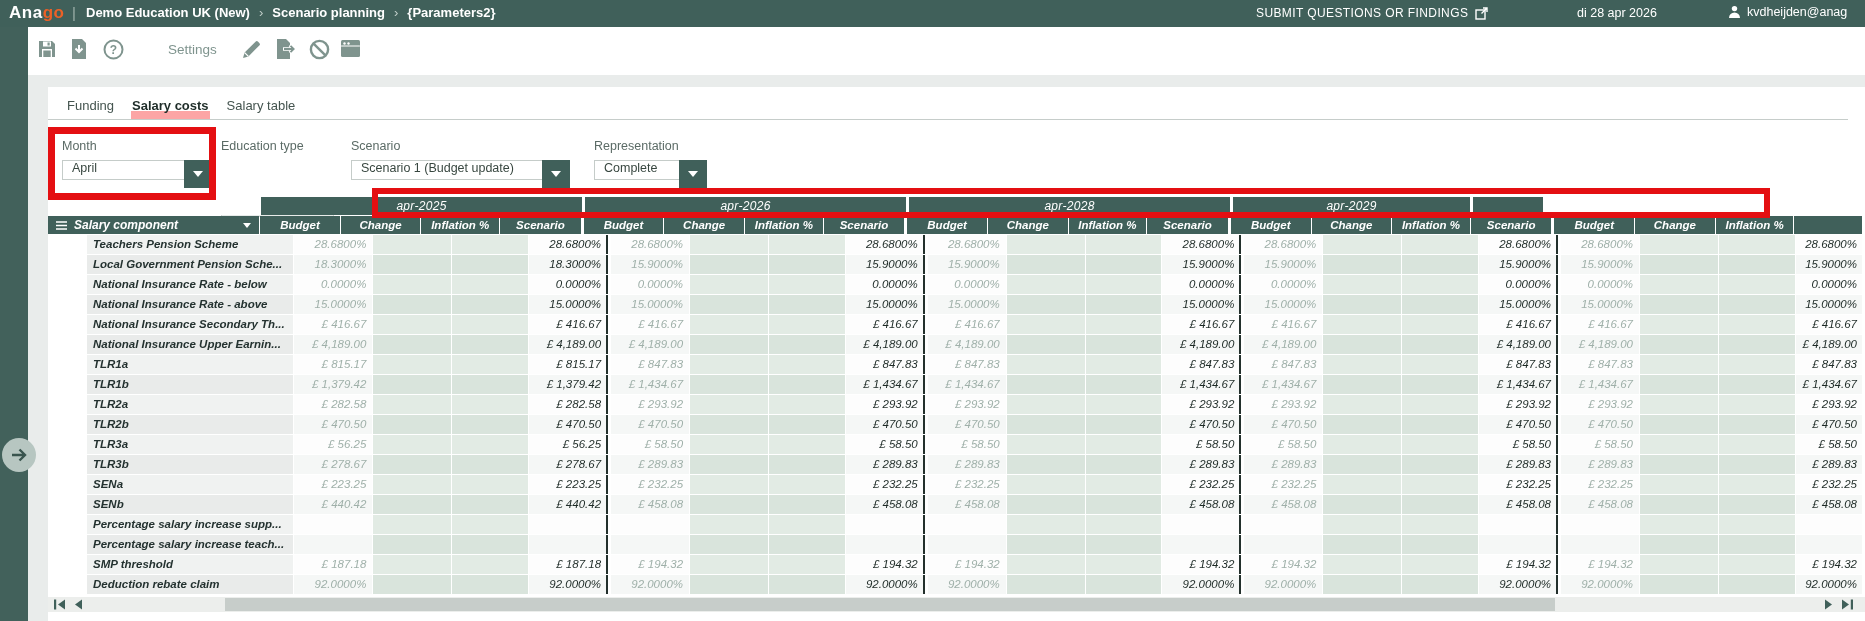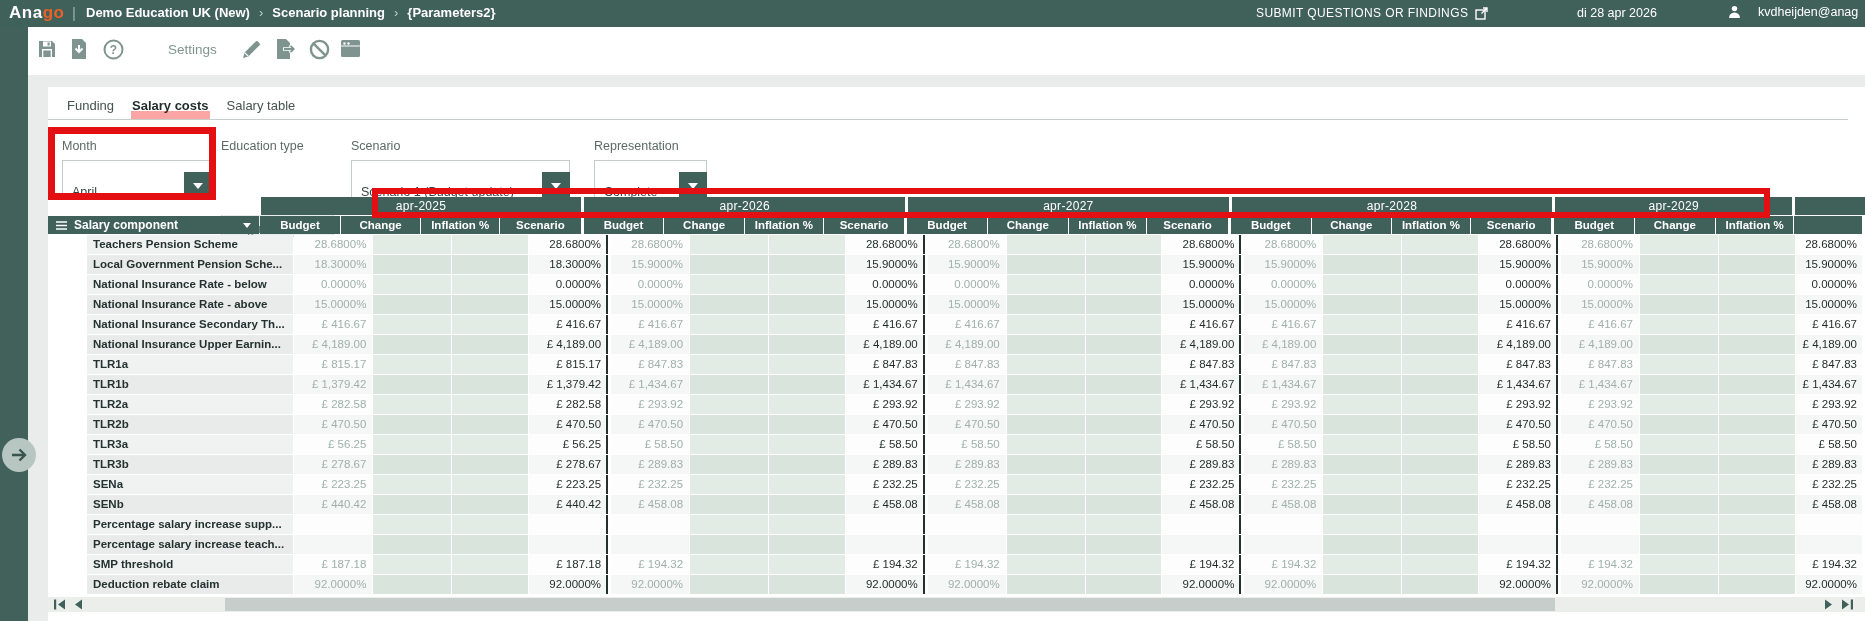--- a/index.html
+++ b/index.html
@@ -8,21 +8,21 @@
 
   
   .topbar{position:absolute;left:0;top:0;width:1865px;height:27px;background:#40605a;color:#fff;}
   .logo{position:absolute;left:9px;top:3px;font-size:17px;font-weight:700;letter-spacing:.5px;}
   .logo .ana{color:#fff;} .logo .go{color:#ec6127;}
   .tb-sep{position:absolute;left:72px;top:4px;color:#9db1ab;font-size:15px;}
   .crumbs{position:absolute;left:86px;top:5px;font-size:13px;font-weight:700;display:flex;gap:9px;white-space:nowrap;}
   .crumb-sep{color:#c2cfcb;font-weight:400;}
   .submit{position:absolute;left:1256px;top:6px;font-size:12px;letter-spacing:.4px;display:flex;gap:7px;align-items:center;cursor:pointer;}
   .tb-date{position:absolute;left:1577px;top:6px;font-size:12.5px;}
-  .tb-user{position:absolute;left:1728px;top:5px;font-size:12.5px;display:flex;gap:17px;align-items:center;white-space:nowrap;text-align:center;}
+  .tb-user{position:absolute;left:1728px;top:5px;font-size:12.5px;display:flex;gap:6px;align-items:center;white-space:nowrap;text-align:center;}
 
   
   .toolbar{position:absolute;left:28px;top:27px;width:1837px;height:48px;background:#fff;}
   .tool{position:absolute;top:12px;width:22px;height:22px;cursor:pointer;}
   .settings-lbl{position:absolute;left:140px;top:15px;font-size:13.5px;color:#7f948e;cursor:pointer;}
 
   
   .page{position:absolute;left:0;top:75px;width:1865px;height:546px;background:#e9eceb;}
   .side-strip{position:absolute;left:0;top:27px;width:28px;height:594px;background:#42615b;}
   .expand-btn{position:absolute;left:2px;top:438px;width:34px;height:34px;border-radius:50%;background:#b7c6c1;cursor:pointer;z-index:5;display:flex;align-items:center;justify-content:center;}
@@ -30,30 +30,30 @@
   .card{position:absolute;left:48px;top:87px;width:1817px;height:534px;background:#fff;}
 
   
   .tabs{position:absolute;left:0;top:6px;width:1800px;height:27px;border-bottom:1px solid #c6cdca;padding-left:18px;display:flex;gap:16px;}
   .tab{font-size:13px;color:#44544f;padding:5px 1px;cursor:pointer;white-space:nowrap;}
   .tab.active{color:#1f2d29;font-weight:700;border-bottom:8px solid #fca5a5;}
 
   
   .filter{position:absolute;top:52px;}
   .filter .flabel{font-size:12.5px;color:#5b6b66;margin-bottom:7px;}
-  .fbox{height:40px;border:1px solid #c5ccc9;background:#fff;display:flex;align-items:flex-end;}
+  .fbox{height:20px;border:1px solid #c5ccc9;background:#fff;display:flex;align-items:flex-start;}
   .fbox .fval{flex:1;font-size:12.5px;color:#37463f;padding:0 9px;white-space:nowrap;overflow:hidden;}
   .fbox.disabled{background:#e7ebe9;border-color:#ced4d1;}
   .fbox.disabled .fval{color:#6d7d77;}
   .fdrop{width:28px;height:28px;margin:-1px -1px -1px 0;background:#40605a;display:flex;align-items:center;justify-content:center;cursor:pointer;flex:none;}
   .caret-down{width:0;height:0;border-left:5px solid transparent;border-right:5px solid transparent;border-top:6px solid #fff;}
 
   
   .tablewrap{position:absolute;left:0;top:110px;width:1817px;height:400px;overflow:hidden;}
-  .yearrow,.subrow,.trow{display:flex;}
+  .yearrow,.subrow,.trow{display:flex;font-style:italic;}
   .ycell{height:18px;margin:0 3px 1px 0;background:#40605a;color:#fff;font-size:12px;letter-spacing:.3px;text-align:center;line-height:18px;}
   .ycell.blank{background:#40605a;}
   .yspacer{width:213px;height:18px;margin-bottom:1px;background:#fff;}
   .hcell{height:18px;margin:0 1px 1px 0;background:#40605a;color:#fff;font-size:11.5px;font-weight:700;text-align:center;line-height:18px;}
   .comp-head{width:212px;display:flex;align-items:center;gap:7px;padding:0 8px;text-align:left;}
   .comp-head .ctext{flex:1;font-size:12px;}
   .comp-head .caret-sm{width:0;height:0;border-left:4px solid transparent;border-right:4px solid transparent;border-top:5px solid #fff;}
   .trow{height:20px;margin-left:39px;}
   .cell{height:19px;margin:0 1px 1px 0;font-size:11.5px;line-height:19px;white-space:nowrap;}
   .lab{width:212px;font-weight:600;color:#243230;padding-left:6px;overflow:hidden;background:#f0f2f1;}
@@ -210,21 +210,20 @@
           </div>
         </div>
       </div>
     </div>
 
   <div class="tablewrap" id="tablewrap">
       <div class="yearrow">
         <div class="yspacer"></div>
         <div class="ycell" style="width: 321px;">apr-2025</div>
         <div class="ycell" style="width: 321px;">apr-2026</div>
-        <div class="ycell" style="width: 321px;">apr-2027</div>
         <div class="ycell" style="width: 321px;">apr-2028</div>
         <div class="ycell" style="width: 237px;">apr-2029</div>
         <div class="ycell blank" style="width: 70px; margin-right: 0px;"></div>
       </div>
       <div class="subrow">
         <div class="hcell comp-head">
           <span>
             <svg width="11" height="9" viewBox="0 0 11 9">
               <path d="M0 1h11M0 4.5h11M0 8h11" stroke="#fff" stroke-width="1.6"></path>
             </svg>

